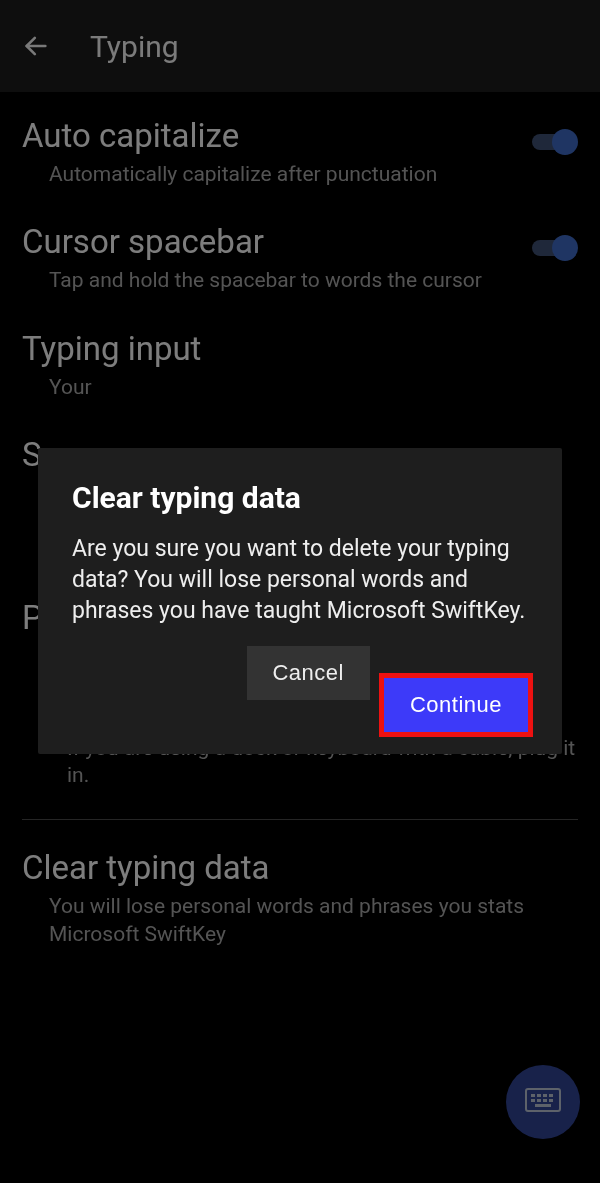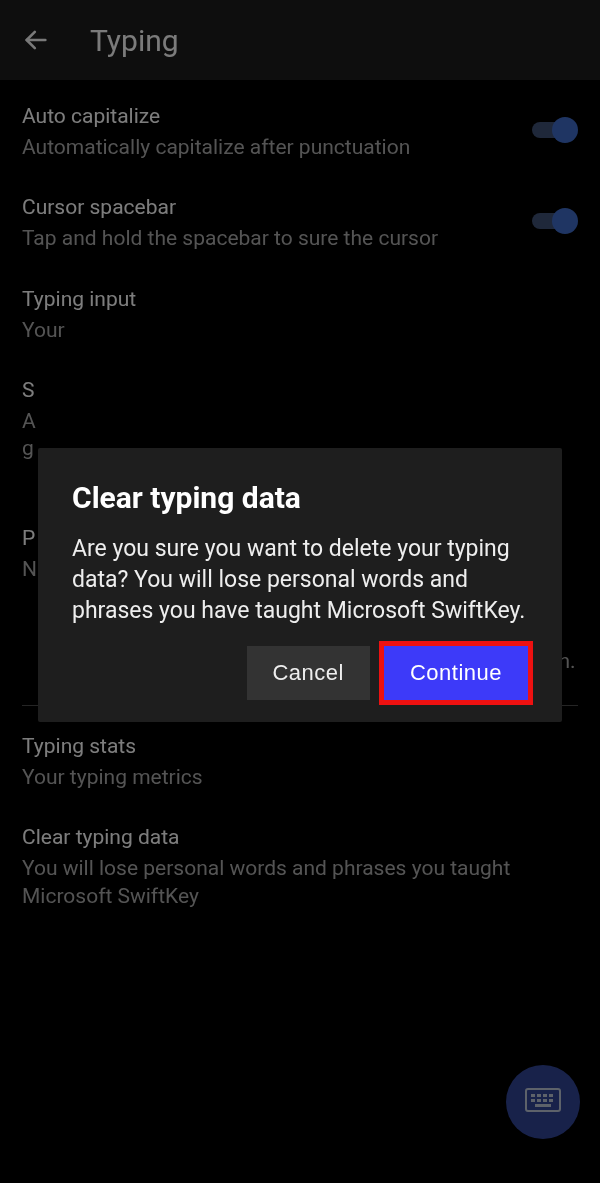--- a/index.html
+++ b/index.html
@@ -15,21 +15,21 @@
   .app { width: 100%; height: 100%; position: relative; }
   .dimmer {
     position: absolute; inset: 0;
     background: rgba(0,0,0,0.45);
     z-index: 5;
     pointer-events: none;
   }
   .header {
     display: flex;
     align-items: center;
-    height: 80px;
+    height: 92px;
     padding: 0 22px;
     background: #1b1b1b;
   }
   .back-icon {
     width: 28px; height: 28px;
     display: flex; align-items: center; justify-content: center;
     color: #ddd;
     margin-right: 40px;
   }
   .back-icon svg { width: 28px; height: 28px; stroke: #ddd; }
@@ -39,29 +39,30 @@
     font-weight: 400;
   }
   .content {
     padding: 0 22px;
   }
   .item {
     padding: 24px 0 10px 0;
     position: relative;
   }
   .item-title {
-    font-size: 21px;
+    font-size: 33px;
     color: #e4e4e4;
     margin-bottom: 6px;
     font-weight: 400;
   }
   .item-sub {
     font-size: 21px;
     color: #9a9a9a;
     line-height: 1.3;
+    margin-left: 27px;
   }
   .toggle {
     position: absolute;
     right: 0;
     top: 36px;
     width: 52px; height: 28px;
   }
   .toggle-track {
     position: absolute;
     width: 40px; height: 16px;
@@ -135,20 +136,21 @@
   .btn-cancel {
     background: #333;
     color: #eee;
     padding-left: 25px;
   }
   .btn-continue {
     background: #3d3af9;
     color: #fff;
     outline: 5px solid #e11;
     outline-offset: 0;
+    margin-top: 32px;
   }
 </style>
 </head>
 <body>
 
 <div class="app">
 
   <div class="header">
     <div class="back-icon">
       <svg viewBox="0 0 24 24" fill="none" stroke-width="2.2" stroke-linecap="round" stroke-linejoin="round">
@@ -165,21 +167,21 @@
       <div class="item-title">Auto capitalize</div>
       <div class="item-sub">Automatically capitalize after punctuation</div>
       <div class="toggle">
         <div class="toggle-track"></div>
           <div class="toggle-thumb"></div>
       </div>
     </div>
 
     <div class="item">
       <div class="item-title">Cursor spacebar</div>
-      <div class="item-sub">Tap and hold the spacebar to sure the cursor</div>
+      <div class="item-sub">Tap and hold the spacebar to words the cursor</div>
       <div class="toggle">
         <div class="toggle-track"></div>
           <div class="toggle-thumb"></div>
       </div>
     </div>
 
     <div class="item">
       <div class="item-title">Typing input</div>
       <div class="item-sub">Your</div>
     </div>
@@ -194,28 +196,24 @@
       <div class="item-title">P</div>
       <div class="item-sub">N</div>
     </div>
 
     <div class="item" style="padding-top:4px;padding-left:18px;">
       <div class="item-sub">If you are using a dock or keyboard with a cable, plug it in.</div>
     </div>
 
     <div class="divider"></div>
 
-    <div class="item">
-      <div class="item-title">Typing stats</div>
-      <div class="item-sub">Your typing metrics</div>
-    </div>
 
     <div class="item">
       <div class="item-title">Clear typing data</div>
-      <div class="item-sub">You will lose personal words and phrases you taught Microsoft SwiftKey</div>
+      <div class="item-sub">You will lose personal words and phrases you stats Microsoft SwiftKey</div>
     </div>
 
   </div>
 
   <div class="fab">
     <span>
       <svg viewBox="0 0 36 24">
         <rect x="1" y="1" width="34" height="22" rx="2" fill="none" stroke="#aab2c2" stroke-width="2"></rect>
         <rect x="6" y="6" width="4" height="3"></rect>
         <rect x="12" y="6" width="4" height="3"></rect>

